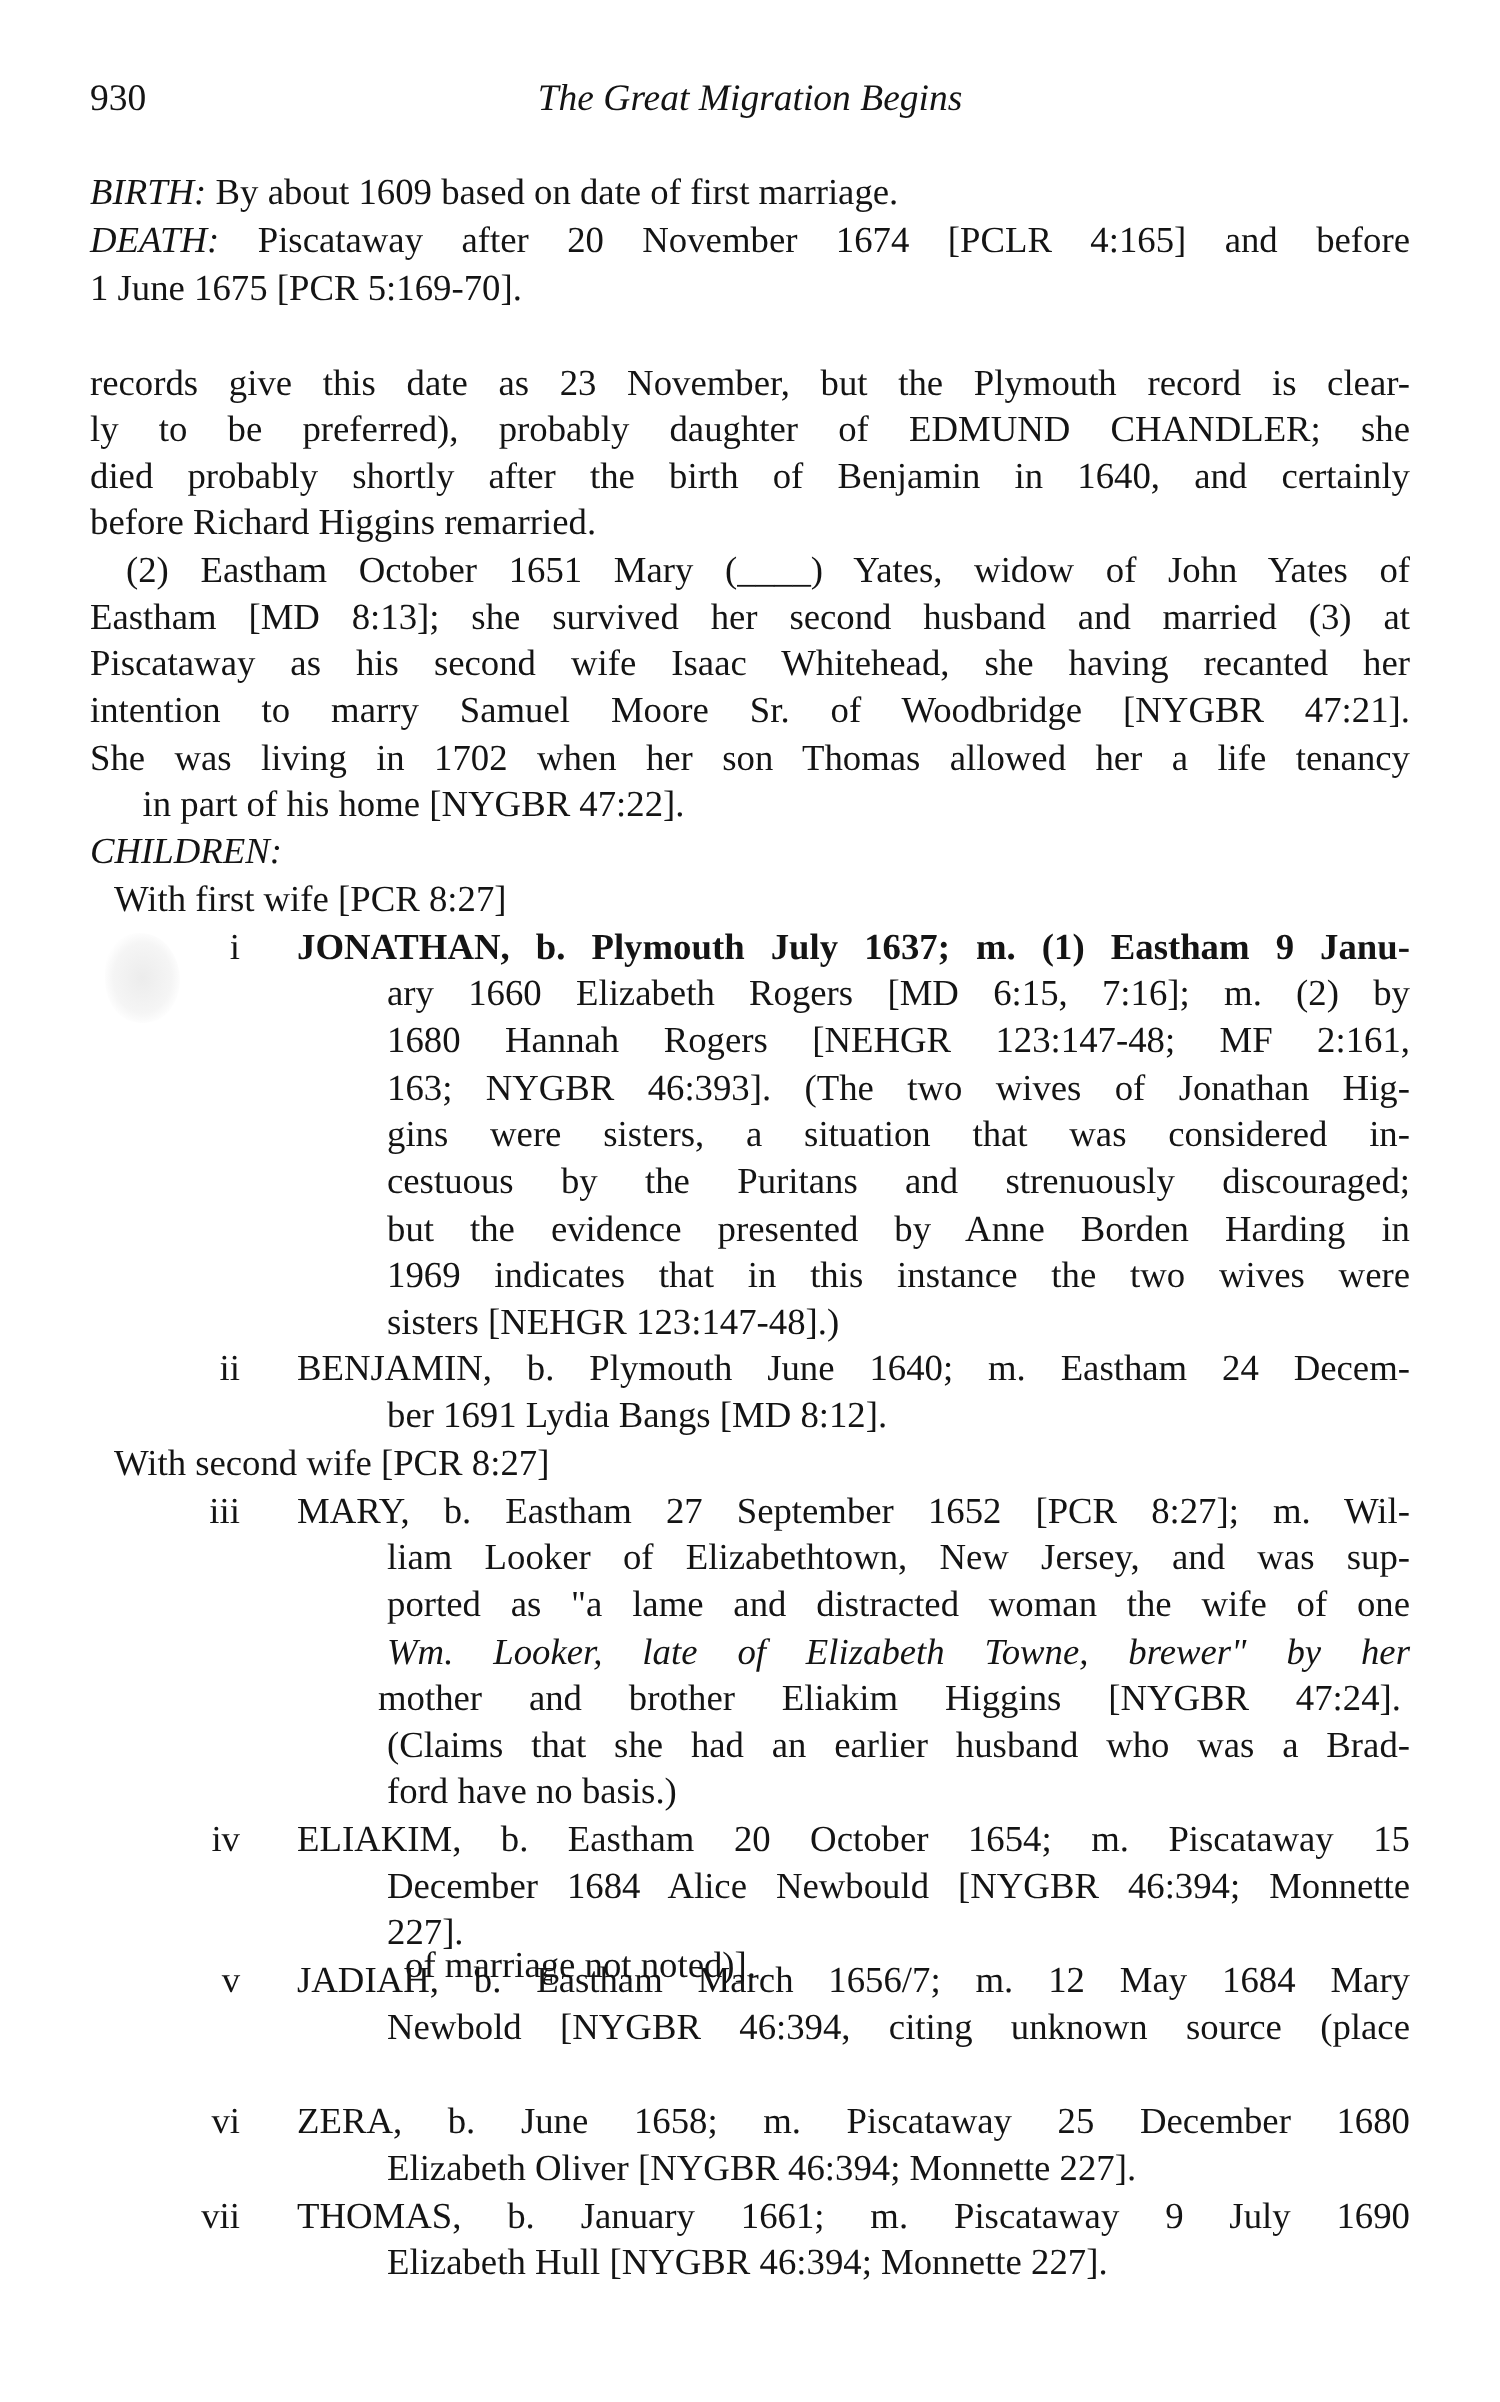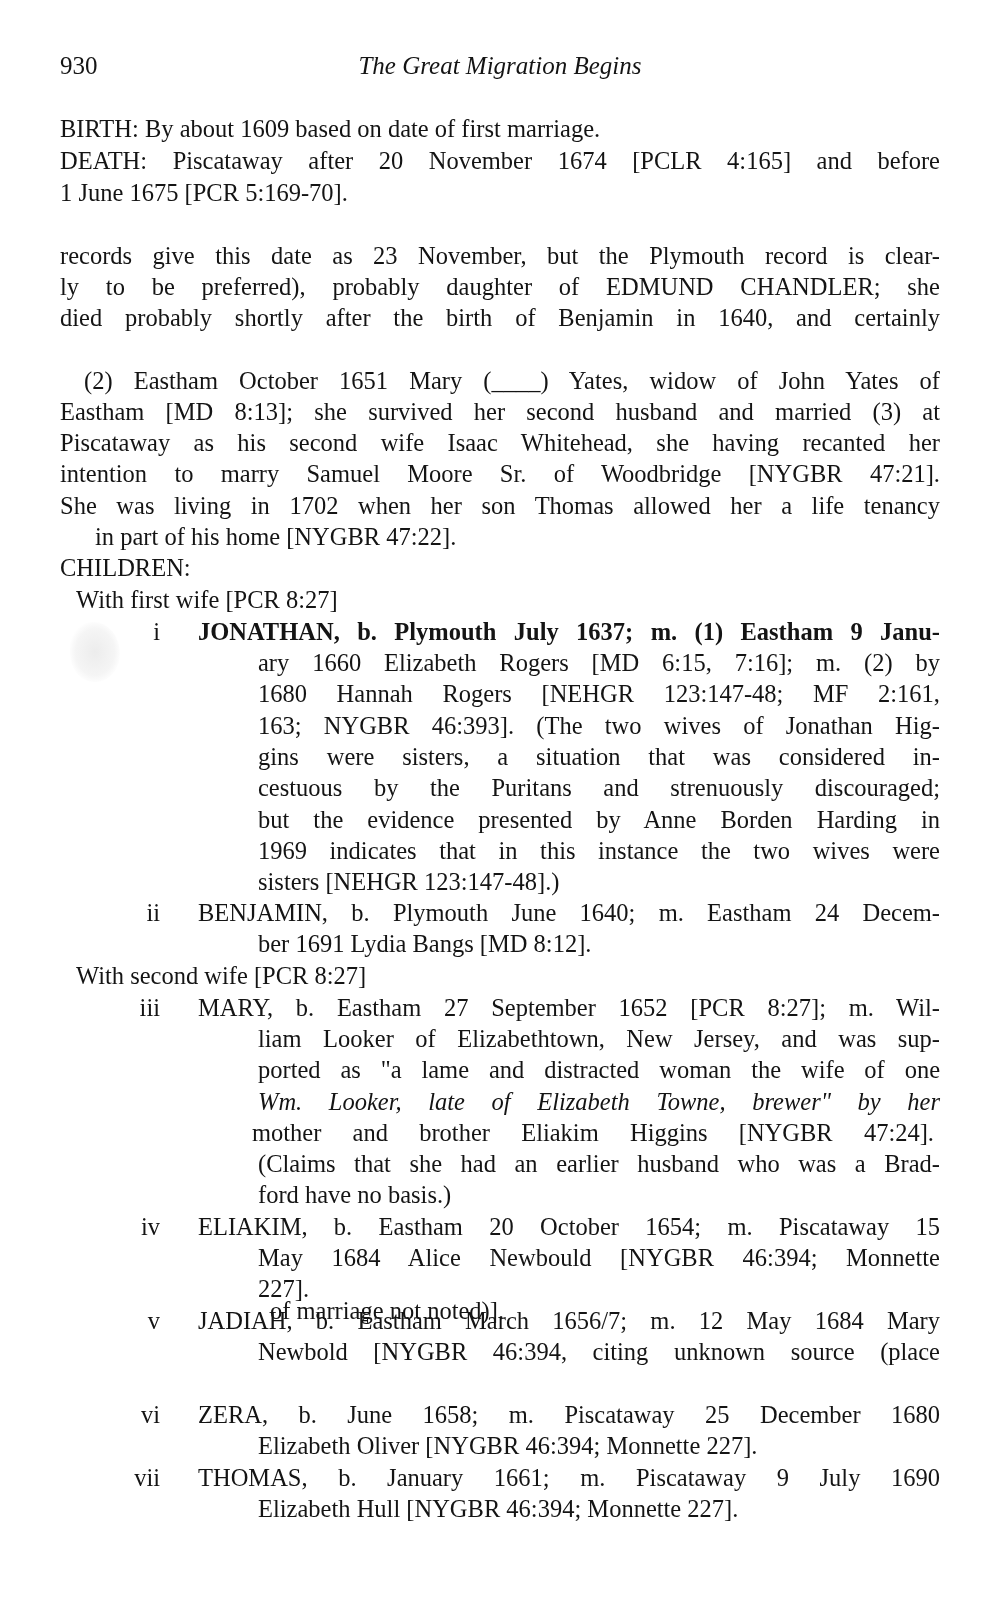--- a/index.html
+++ b/index.html
@@ -10,21 +10,21 @@
     }
     .page { position: absolute; left: 0; top: 0; width: 1000px; height: 1601px; }
     .running-head { position: absolute; top: 52px; left: 60px; width: 880px; height: 34px; }
     .page-number { position: absolute; left: 0; top: 0; font-size: 25px; }
     .running-title { position: absolute; left: 0; right: 0; top: 0; text-align: center; font-style: italic; font-size: 25px; }
     .line {
       position: absolute; white-space: nowrap; font-size: 24.5px; line-height: 30px;
       text-align: justify; text-align-last: justify;
     }
     .line.last { text-align-last: left; }
-    .it { }
+    .it { font-style: italic; }
     .num { position: absolute; font-size: 24.5px; line-height: 30px; text-align: right; width: 40px; }
     .smudge {
       position: absolute; left: 70px; top: 622px; width: 50px; height: 60px;
       background: radial-gradient(ellipse at center, #ececec 0%, #f5f5f5 55%, rgba(255,255,255,0) 75%);
       border-radius: 45% 55% 50% 50%;
     }
   </style>
 </head>
 <body>
 
@@ -44,20 +44,21 @@
 
   <div class="line" style="left:60px; top:146px; width:880px;">
     <span class="it">DEATH:</span>
     <span>Piscataway after 20 November 1674 [PCLR 4:165] and before</span>
   </div>
   <div class="line last" style="left:60px; top:178px; width:880px;">1 June 1675 [PCR 5:169-70].</div>
 
   <div class="line" style="left:60px; top:241px; width:880px;">records give this date as 23 November, but the Plymouth record is clear-</div>
   <div class="line" style="left:60px; top:272px; width:880px;">ly to be preferred), probably daughter of EDMUND CHANDLER; she</div>
   <div class="line" style="left:60px; top:303px; width:880px;">died probably shortly after the birth of Benjamin in 1640, and certainly</div>
+  <div class="line last" style="left:60px; top:334px; width:880px;">before Richard Higgins remarried.</div>
 
   <div class="line" style="left:84px; top:366px; width:856px;">(2) Eastham October 1651 Mary (____) Yates, widow of John Yates of</div>
   <div class="line" style="left:60px; top:397px; width:880px;">Eastham [MD 8:13]; she survived her second husband and married (3) at</div>
   <div class="line" style="left:60px; top:428px; width:880px;">Piscataway as his second wife Isaac Whitehead, she having recanted her</div>
   <div class="line" style="left:60px; top:459px; width:880px;">intention to marry Samuel Moore Sr. of Woodbridge [NYGBR 47:21].</div>
   <div class="line" style="left:60px; top:491px; width:880px;">She was living in 1702 when her son Thomas allowed her a life tenancy</div>
   <div class="line last" style="left:60px; top:522px; width:880px;margin-left:35px;">in part of his home [NYGBR 47:22].</div>
 
   <div class="line last it" style="left:60px; top:553px; width:880px;">CHILDREN:</div>
   <div class="line last" style="left:76px; top:585px; width:864px;">With first wife [PCR 8:27]</div>
@@ -90,21 +91,21 @@
     <div class="line" style="left:258px; top:1055px; width:682px;">ported as "a lame and distracted woman the wife of one</div>
     <div class="line" style="left:258px; top:1087px; width:682px;font-style:italic;">Wm. Looker, late of Elizabeth Towne, brewer" by her</div>
     <div class="line" style="left:252px; top:1118px; width:682px;">mother and brother Eliakim Higgins [NYGBR 47:24].</div>
     <div class="line" style="left:258px; top:1149px; width:682px;">(Claims that she had an earlier husband who was a Brad-</div>
     <div class="line last" style="left:258px; top:1180px; width:682px;">ford have no basis.)</div>
   </div>
 
   <div>
     <div class="num" style="left:120px; top:1212px;">iv</div>
     <div class="line" style="left:198px; top:1212px; width:742px;">ELIAKIM, b. Eastham 20 October 1654; m. Piscataway 15</div>
-    <div class="line" style="left:258px; top:1243px; width:682px;">May 1684 Alice Newbould [NYGBR 46:394; Monnette</div>
+    <div class="line" style="left:258px; top:1243px; width:682px;">December 1684 Alice Newbould [NYGBR 46:394; Monnette</div>
     <div class="line last" style="left:258px; top:1274px; width:682px;">227].</div>
   </div>
 
   <div>
     <div class="num" style="left:120px; top:1306px;">v</div>
     <div class="line" style="left:198px; top:1306px; width:742px;">JADIAH, b. Eastham March 1656/7; m. 12 May 1684 Mary</div>
     <div class="line" style="left:258px; top:1337px; width:682px;">Newbold [NYGBR 46:394, citing unknown source (place</div>
     <div class="line last" style="left:258px; top:1296px; width:682px;margin-left:12px;">of marriage not noted)].</div>
   </div>
 

